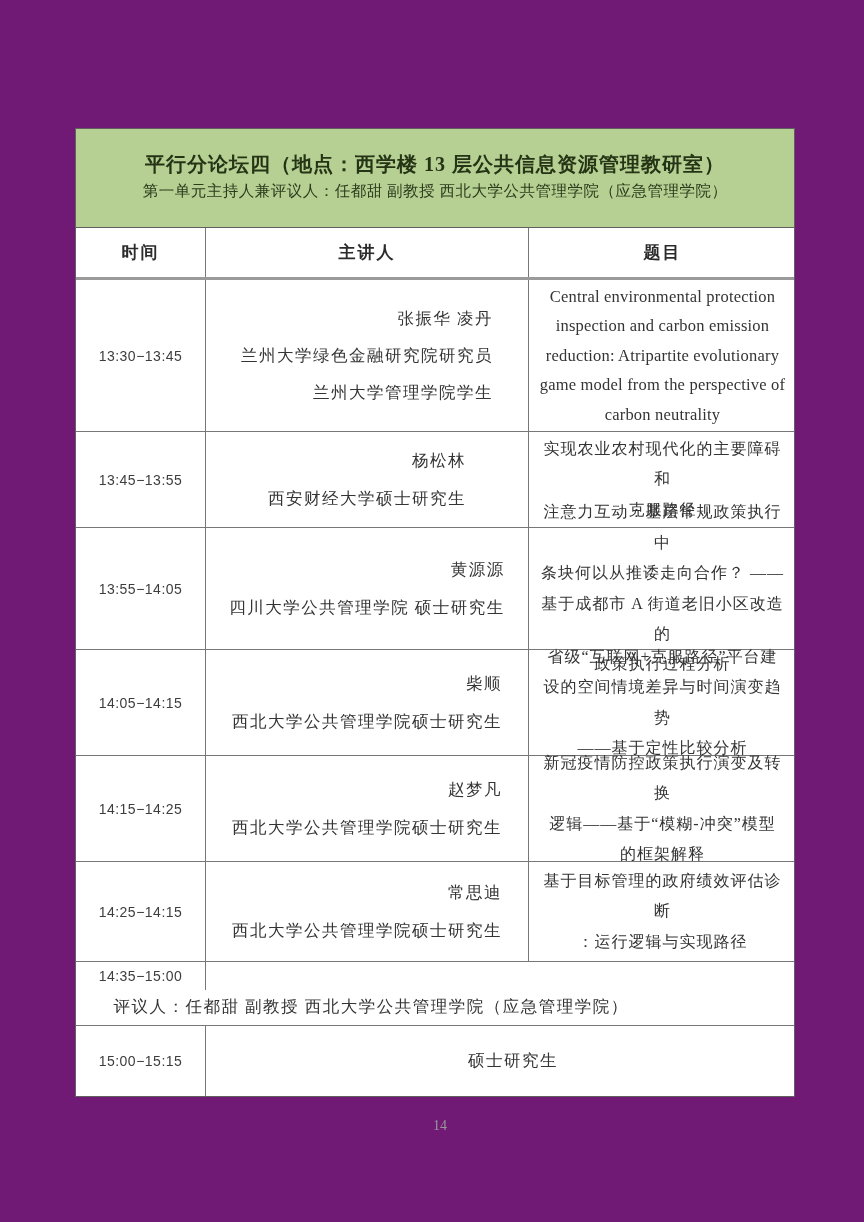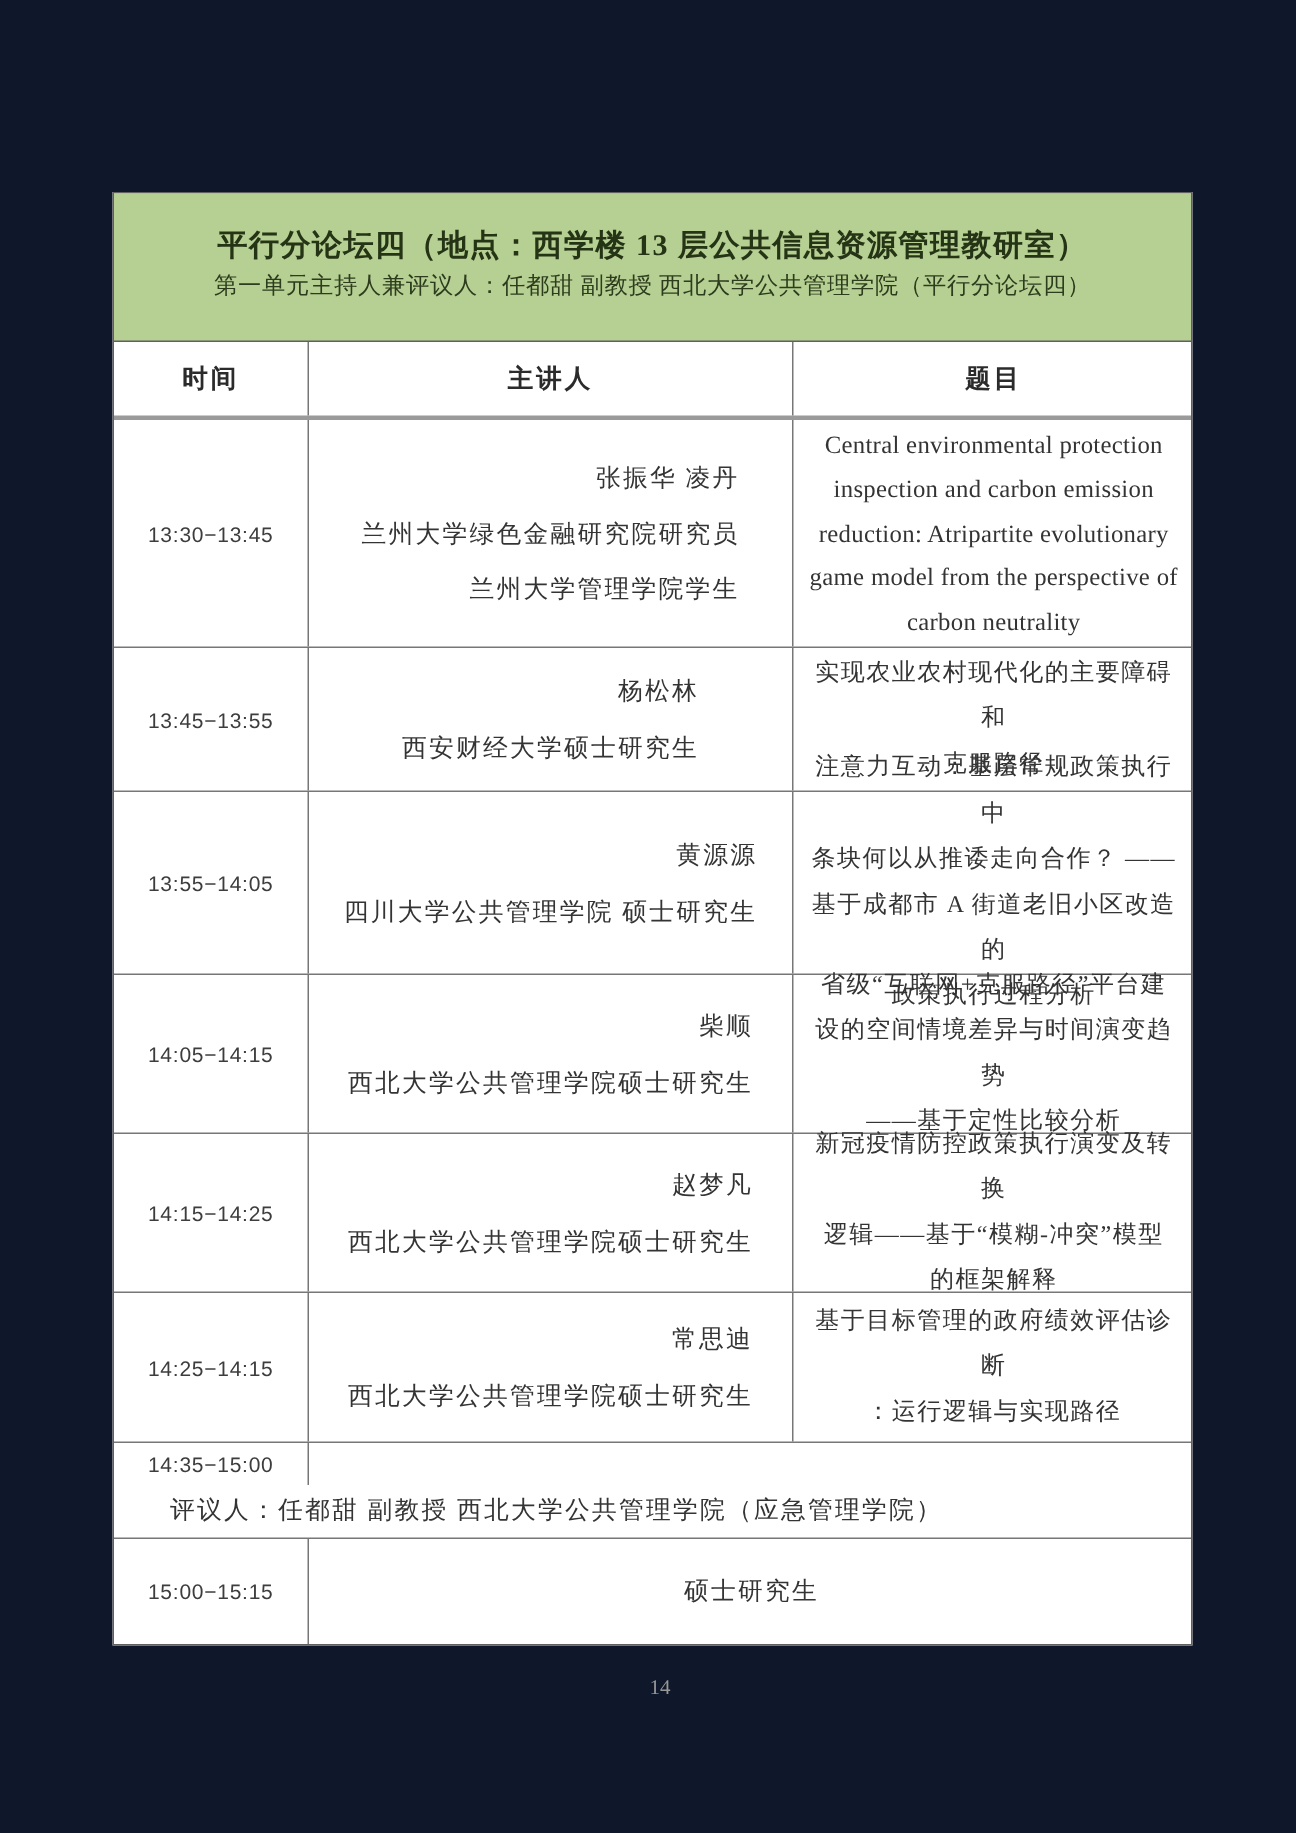--- a/index.html
+++ b/index.html
@@ -4,21 +4,21 @@
 <style>
   * { margin: 0; padding: 0; box-sizing: border-box; }
   html, body { width: 864px; background: #ffffff; }
   body {
     font-family: "Liberation Serif", serif;
     color: #333333;
     position: relative;
     height: 1222px;
     overflow: hidden;
   }
-  .page { position: absolute; inset: 0; background: #0f172a; text-decoration: underline; }
+  .page { position: absolute; inset: 0; background: #701a75; text-decoration: underline; }
 
   .doc-table {
     position: absolute;
     left: 75px; top: 128px;
     width: 720px;
     border: 1px solid #606060;
     background: #ffffff;
   }
 
   
@@ -38,21 +38,21 @@
   }
   .forum-subtitle {
     font-size: 15.5px;
     color: #2c3c1c;
     letter-spacing: 0.5px;
     line-height: 1.6;
   }
 
   
   .trow { display: flex; border-bottom: 1px solid #777777; }
-  .trow:last-child { border-bottom: none; }
+  .trow:last-child { border-bottom: none; gap: 12px; }
   .trow.header-row { border-bottom: 3px solid #9a9a9a; }
 
   .cell {
     display: flex;
     align-items: center;
     justify-content: center;
     text-align: center;
     white-space: pre-line;
     border-right: 1px solid #777777;
     padding: 6px 8px;
@@ -125,21 +125,21 @@
   }
 </style>
 </head>
 <body>
 
 <div class="page">
   <div class="doc-table">
 
     <div class="forum-header">
       <div class="forum-title">平行分论坛四（地点：西学楼 13 层公共信息资源管理教研室）</div>
-      <div class="forum-subtitle">第一单元主持人兼评议人：任都甜  副教授  西北大学公共管理学院（平行分论坛四）</div>
+      <div class="forum-subtitle">第一单元主持人兼评议人：任都甜  副教授  西北大学公共管理学院（应急管理学院）</div>
     </div>
 
     <div class="trow header-row">
       <div class="cell col-time">时间</div>
       <div class="cell col-speaker">主讲人</div>
       <div class="cell col-topic">题目</div>
     </div>
 
     <div class="trow row-1">
       <div class="cell col-time time-cell">13:30−13:45</div>

